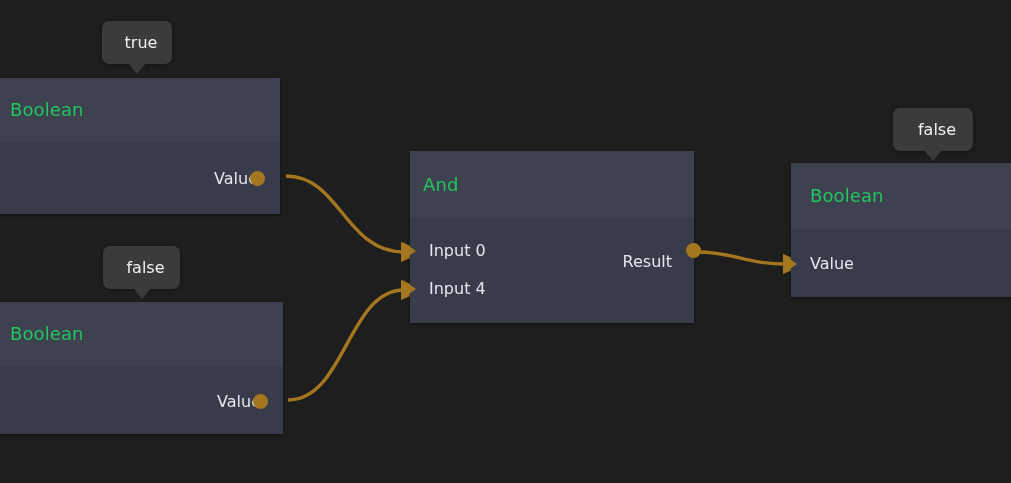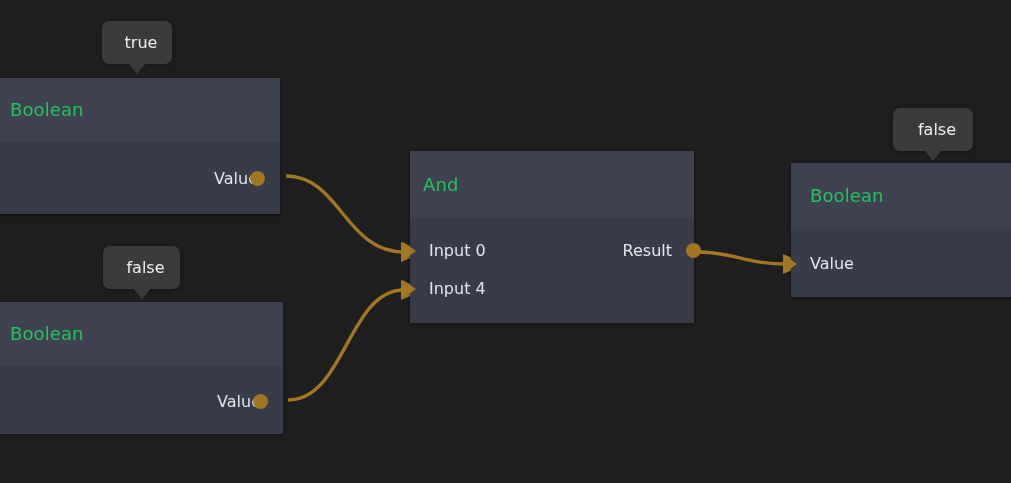--- a/index.html
+++ b/index.html
@@ -159,21 +159,21 @@
   <div class="node" style="left:410px; top:151px; width:284px;">
     <div class="node-header" style="height:67px; padding-left:13px;">
       <span class="node-title">And</span>
     </div>
     <div class="node-body" style="height:105px; padding-top:14px;">
 
       <div class="port-row in" style="padding-left:19px;">
         <span class="port-arrow" style="left:-7px; top:10px;"></span>
         <span class="port-label">Input 0</span>
 
-        <span class="port-label" style="position:absolute; right:22px; top:11px;margin-left:24px;">Result</span>
+        <span class="port-label" style="position:absolute; right:22px; top:22px;margin-left:24px;">Result</span>
         <span class="port-dot" style="right:-7px; top:11px;"></span>
       </div>
 
       <div class="port-row in" style="padding-left:19px;">
         <span class="port-arrow" style="left:-7px; top:10px;"></span>
         <span class="port-label">Input 4</span>
       </div>
     </div>
   </div>
 

